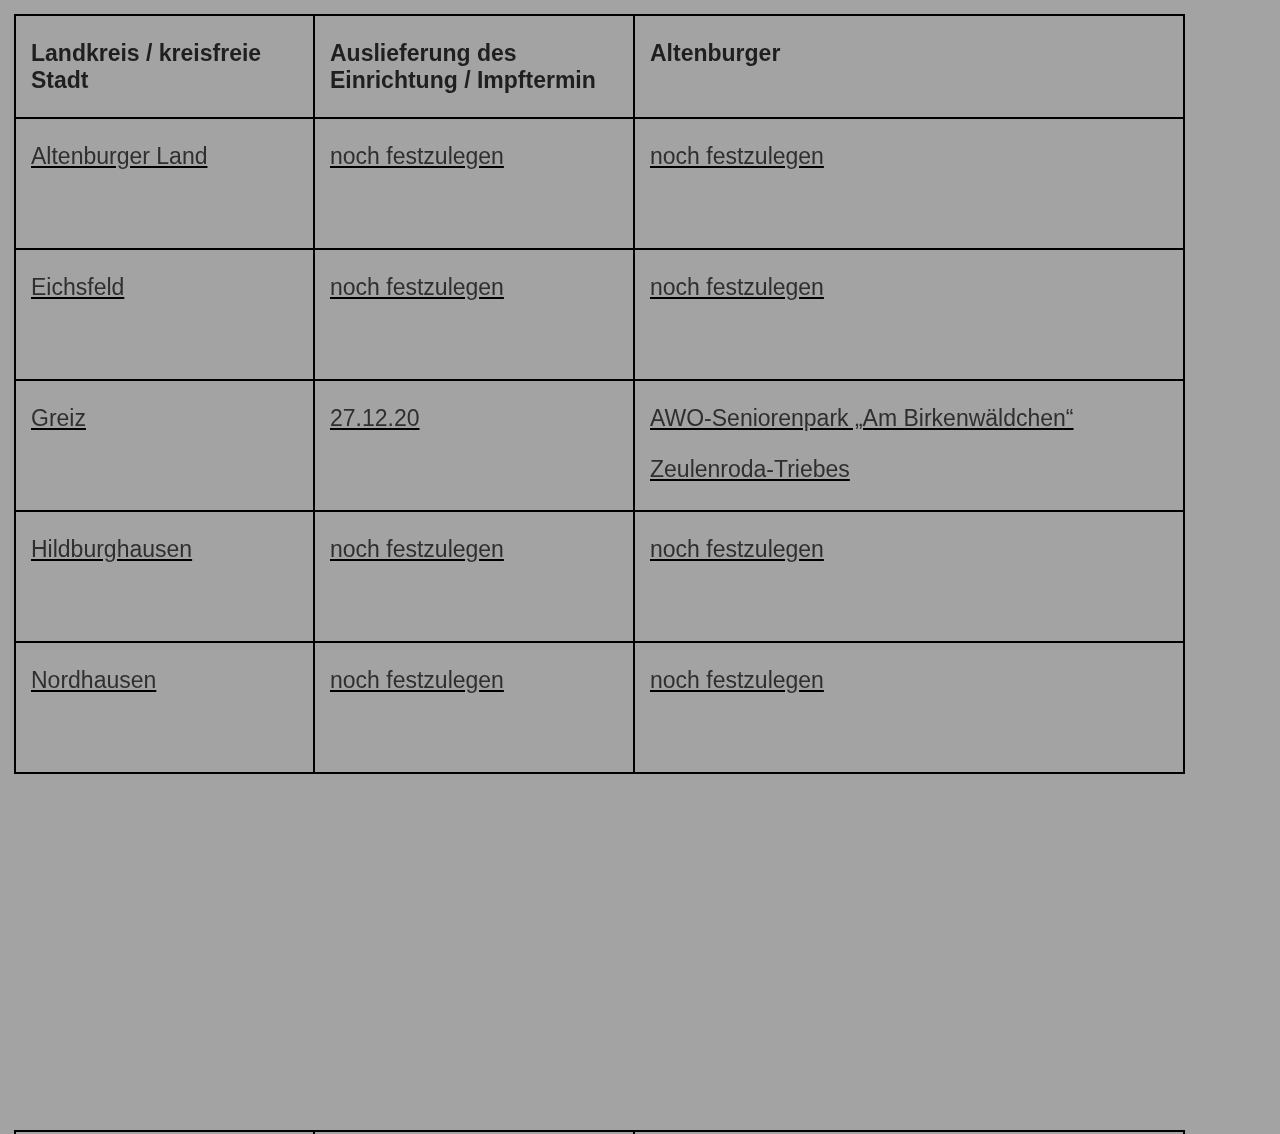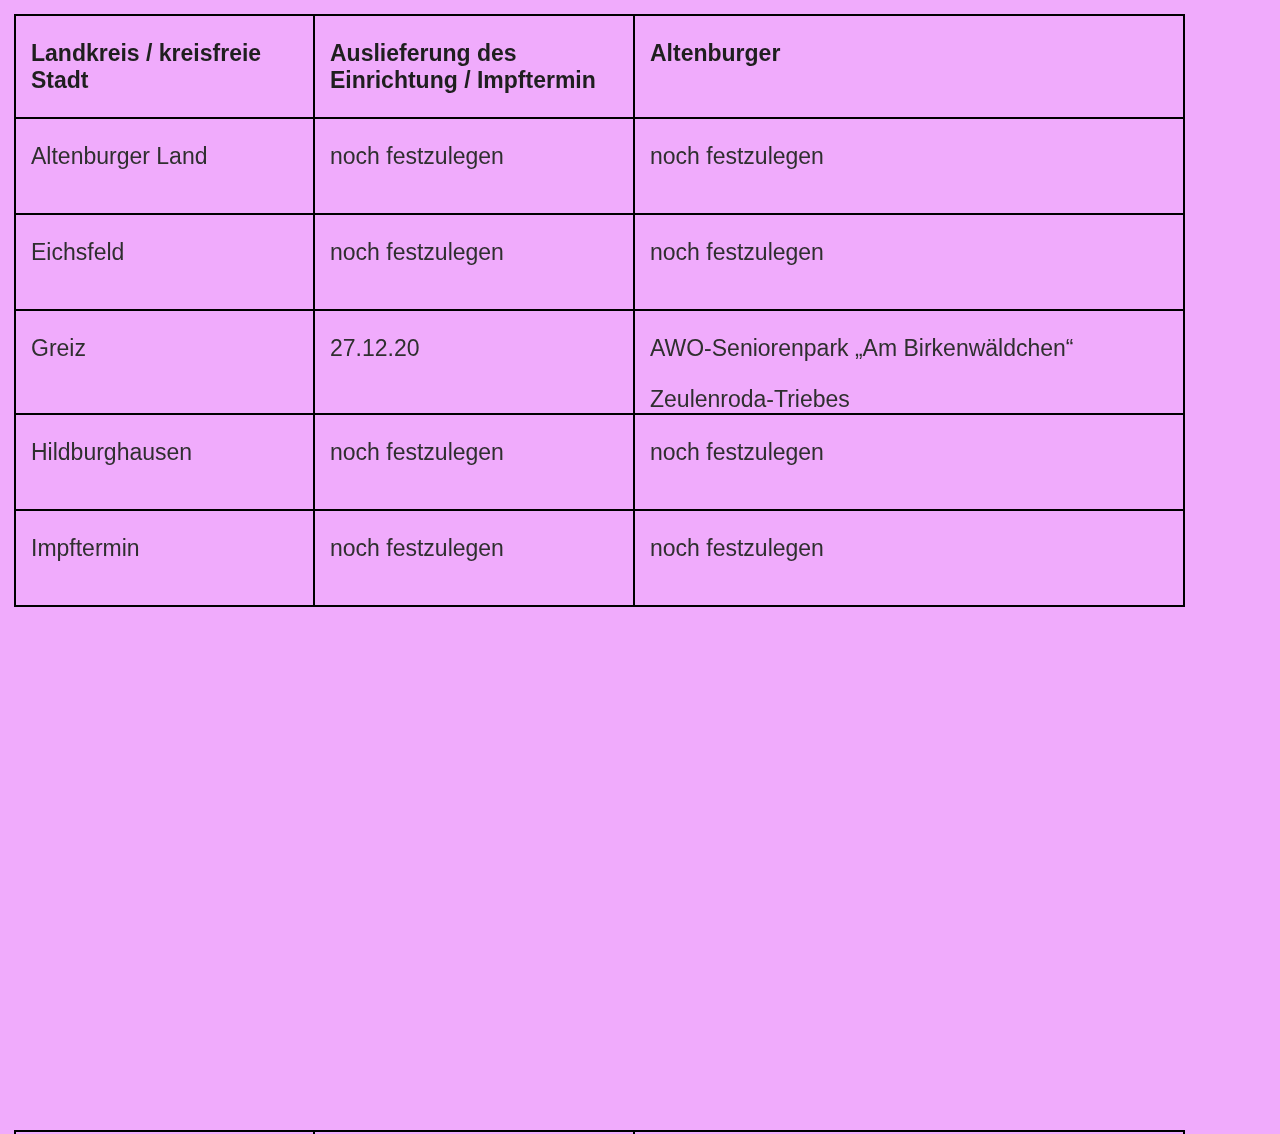--- a/index.html
+++ b/index.html
@@ -5,21 +5,21 @@
     * { box-sizing: border-box; }
     html, body {
       margin: 0;
       padding: 0;
       background: #ffffff;
     }
     .page {
       position: relative;
       width: 1280px;
       height: 1134px;
-      background: #f0abfc;
+      background: #a3a3a3;
       overflow: hidden;
       font-family: "Liberation Sans", sans-serif;
     }
     table.data-table {
       position: absolute;
       left: 14px;
       top: 14px;
       width: 1169px;
       border-collapse: collapse;
       table-layout: fixed;
@@ -43,21 +43,21 @@
       line-height: 27px;
       color: #2f2f2f;
       overflow: hidden;
     }
     .data-table th {
       font-weight: bold;
       white-space: pre-line;
       color: #1f1f1f;
     }
     .data-table tr.header-row { height: 103px; }
-    .data-table tr.body-row   { height: 96px; }
+    .data-table tr.body-row   { height: 131px; text-decoration: underline; }
     .fragment-table tr        { height: 40px; }
     .data-table td p { margin: 0; }
     .data-table td p + p { margin-top: 24px; }
     .data-table td p:empty { display: none; }
   </style>
 </head>
 <body>
 
 <div class="page">
 
@@ -103,21 +103,21 @@
       </tr>
       <tr class="body-row">
         <td>Hildburghausen</td>
         <td>noch festzulegen</td>
         <td>
           <p>noch festzulegen</p>
 
         </td>
       </tr>
       <tr class="body-row">
-        <td>Impftermin</td>
+        <td>Nordhausen</td>
         <td>noch festzulegen</td>
         <td>
           <p>noch festzulegen</p>
 
         </td>
       </tr>
     </tbody>
   </table>
 
   <table class="fragment-table">

